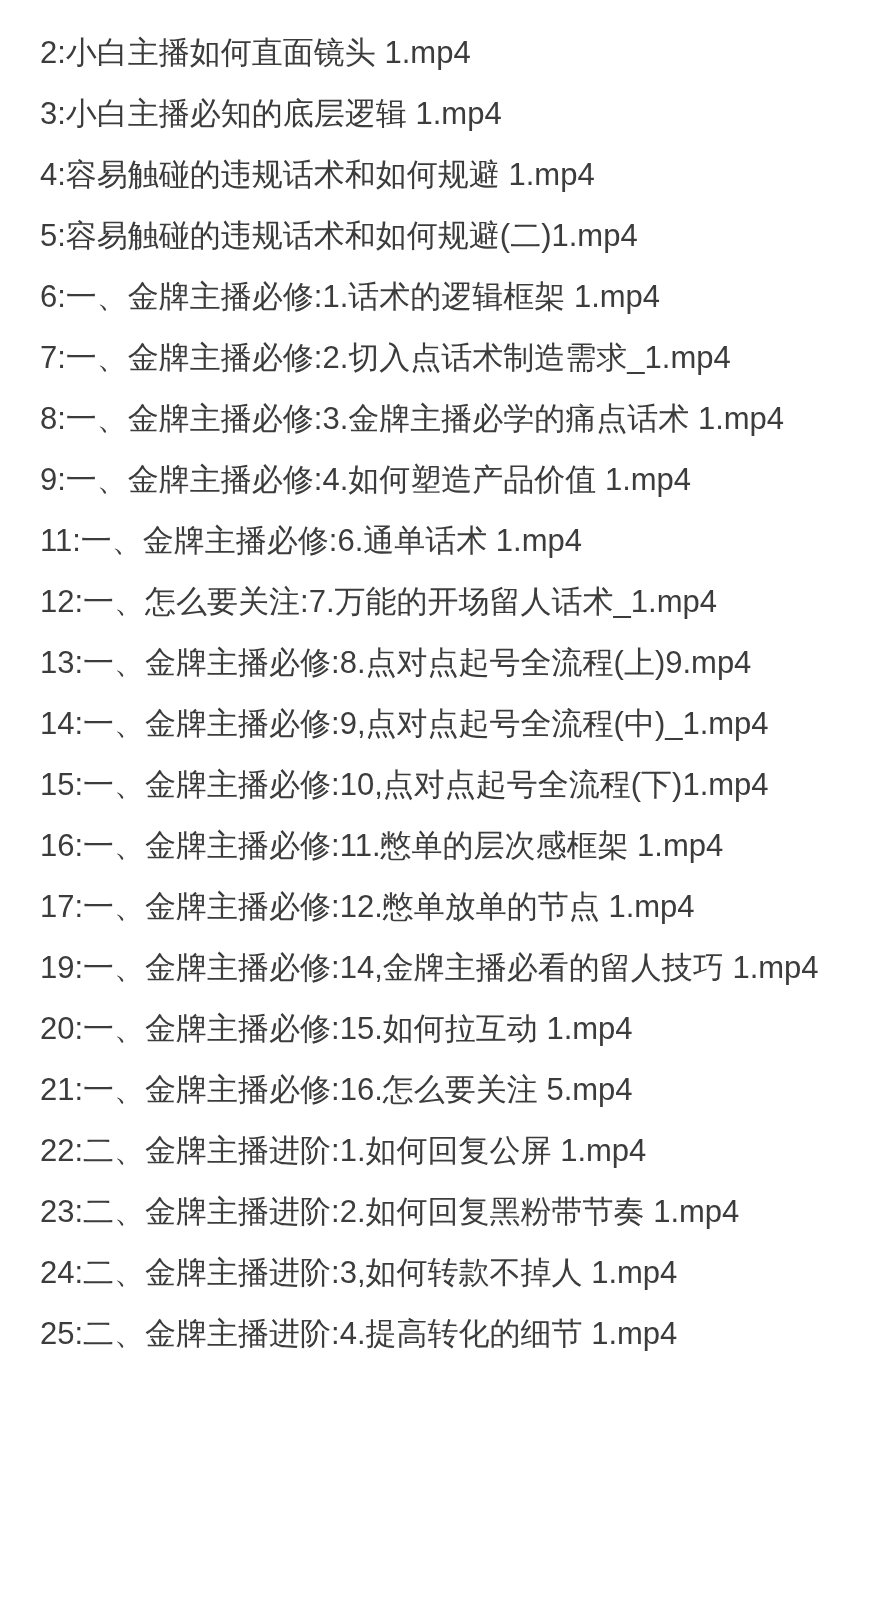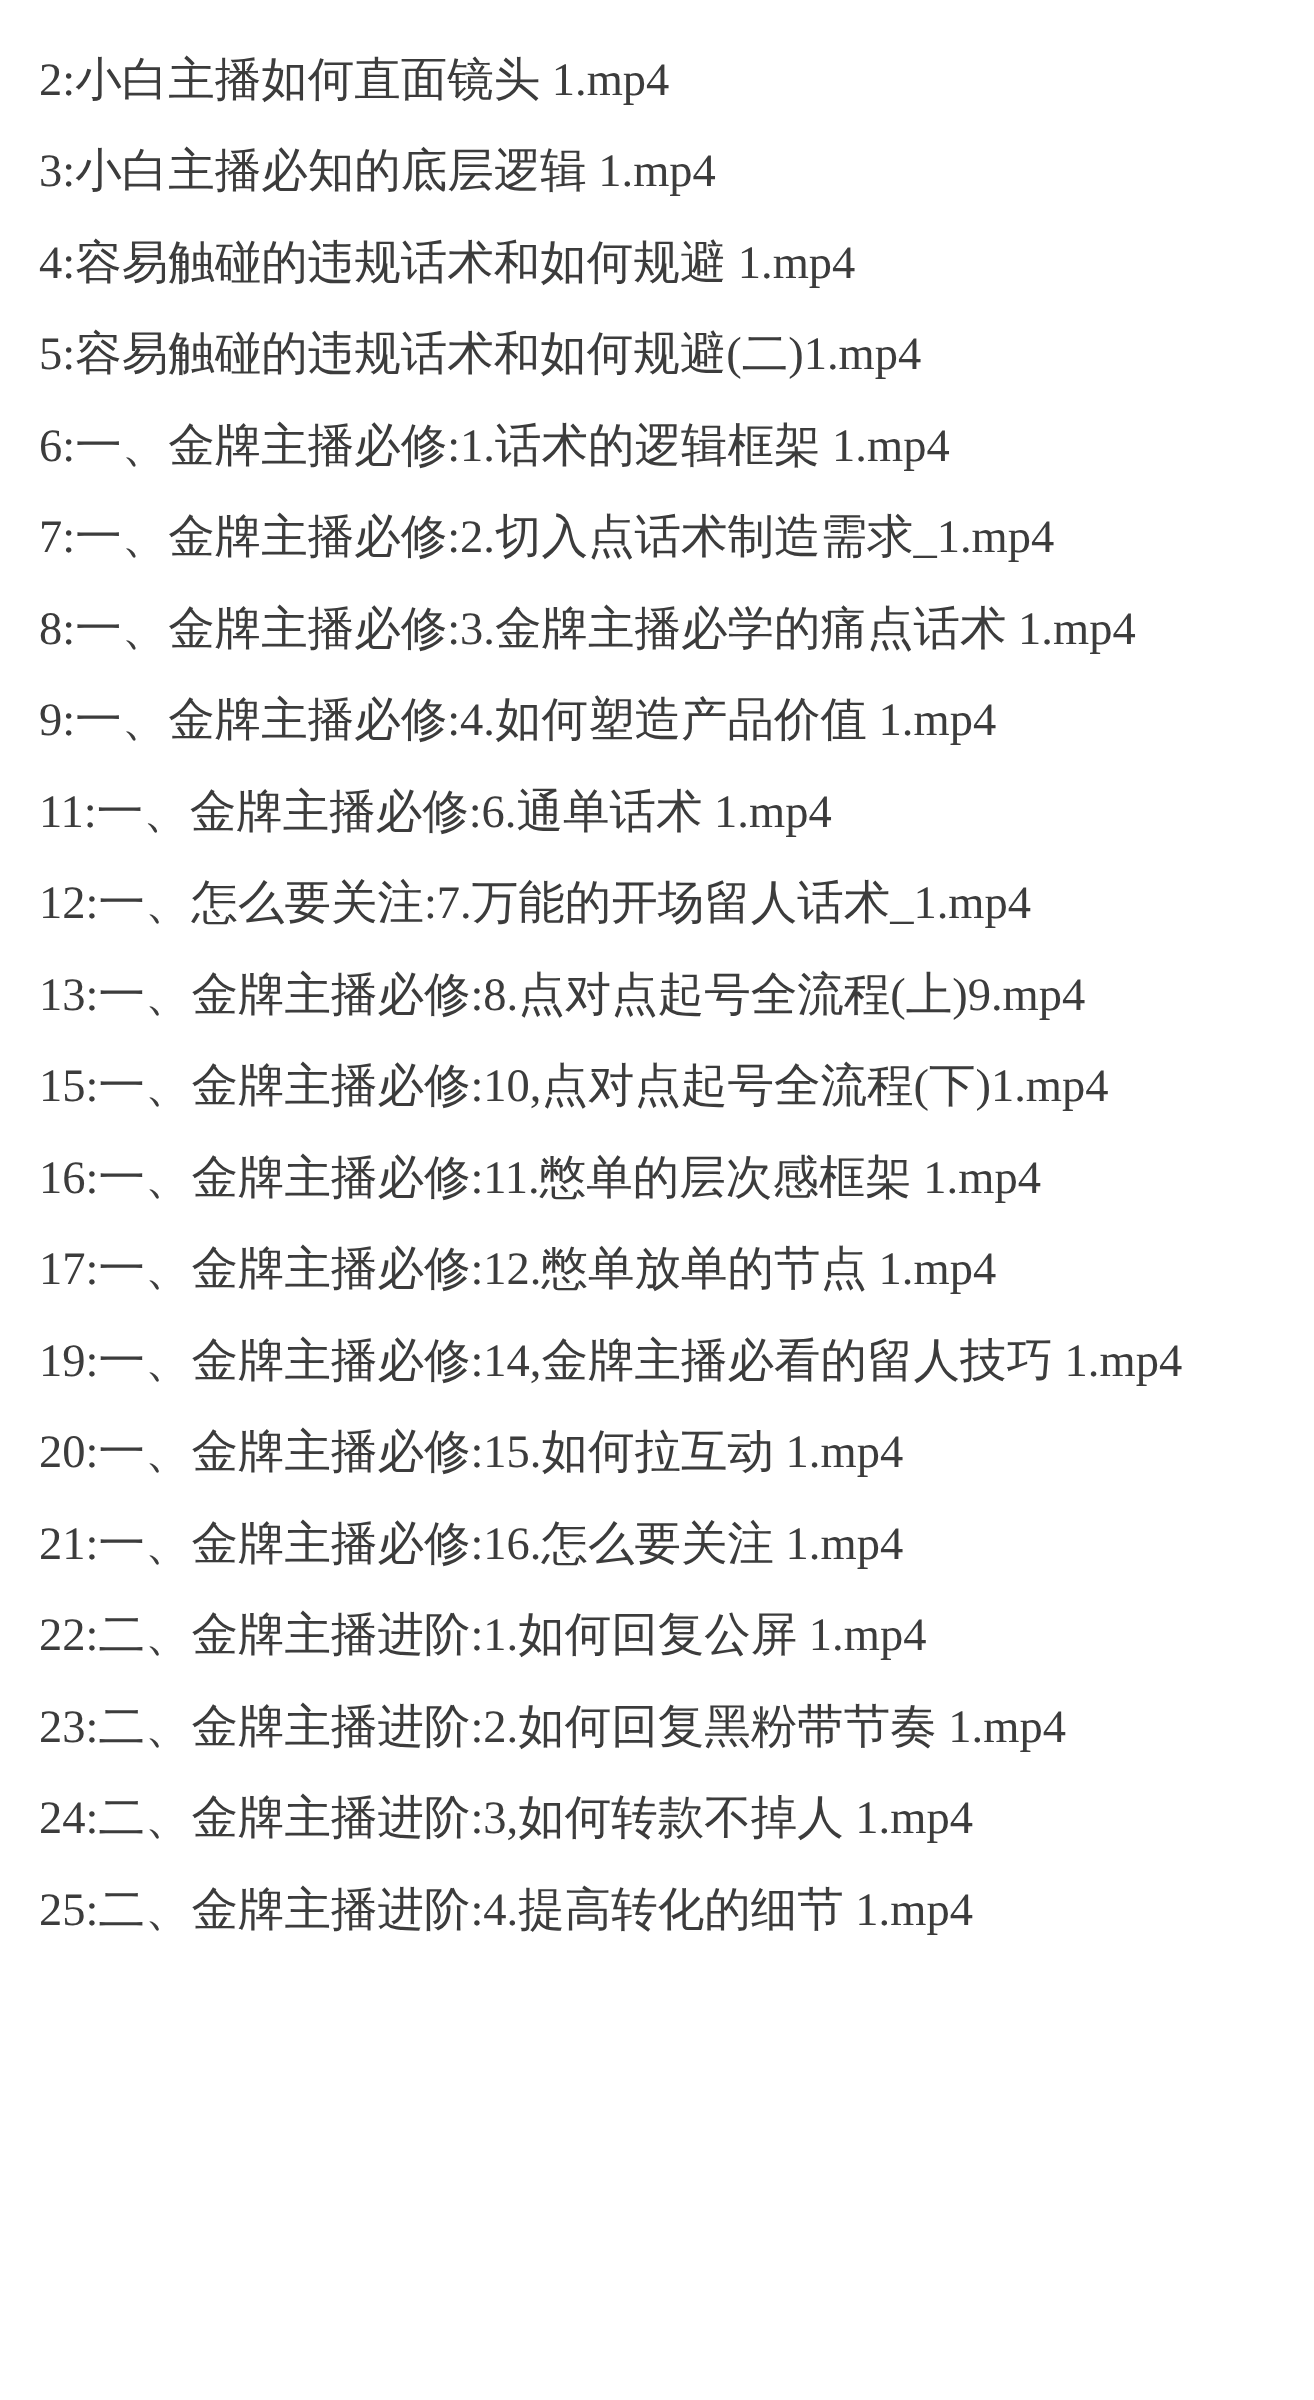--- a/index.html
+++ b/index.html
@@ -11,22 +11,21 @@
     width: 876px;
     height: 1600px;
     background: #ffffff;
     font-family: "Liberation Sans", "DejaVu Sans", sans-serif;
     overflow: hidden;
   }
 
   #file-list {
     box-sizing: border-box;
     width: 788px;
-    padding: 22px 26px 0 26px;
-    font-family: Liberation Serif, serif;
+    padding: 22px 26px 0 40px;
   }
 
   .file-entry {
     display: block;
     width: 790px;
     color: #3c3c3c;
     font-size: 31px;
     line-height: 61px;
     font-weight: 400;
     letter-spacing: 0px;
@@ -44,23 +43,24 @@
     <div class="file-entry">3:小白主播必知的底层逻辑 1.mp4</div>
     <div class="file-entry">4:容易触碰的违规话术和如何规避 1.mp4</div>
     <div class="file-entry">5:容易触碰的违规话术和如何规避(二)1.mp4</div>
     <div class="file-entry">6:一、金牌主播必修:1.话术的逻辑框架 1.mp4</div>
     <div class="file-entry">7:一、金牌主播必修:2.切入点话术制造需求_1.mp4</div>
     <div class="file-entry">8:一、金牌主播必修:3.金牌主播必学的痛点话术 1.mp4</div>
     <div class="file-entry">9:一、金牌主播必修:4.如何塑造产品价值 1.mp4</div>
     <div class="file-entry">11:一、金牌主播必修:6.通单话术 1.mp4</div>
     <div class="file-entry">12:一、怎么要关注:7.万能的开场留人话术_1.mp4</div>
     <div class="file-entry">13:一、金牌主播必修:8.点对点起号全流程(上)9.mp4</div>
+    <div class="file-entry">14:一、金牌主播必修:9,点对点起号全流程(中)_1.mp4</div>
     <div class="file-entry">15:一、金牌主播必修:10,点对点起号全流程(下)1.mp4</div>
     <div class="file-entry">16:一、金牌主播必修:11.憋单的层次感框架 1.mp4</div>
     <div class="file-entry">17:一、金牌主播必修:12.憋单放单的节点 1.mp4</div>
     <div class="file-entry">19:一、金牌主播必修:14,金牌主播必看的留人技巧 1.mp4</div>
     <div class="file-entry">20:一、金牌主播必修:15.如何拉互动 1.mp4</div>
-    <div class="file-entry">21:一、金牌主播必修:16.怎么要关注 1.mp4</div>
+    <div class="file-entry">21:一、金牌主播必修:16.怎么要关注 5.mp4</div>
     <div class="file-entry">22:二、金牌主播进阶:1.如何回复公屏 1.mp4</div>
     <div class="file-entry">23:二、金牌主播进阶:2.如何回复黑粉带节奏 1.mp4</div>
     <div class="file-entry">24:二、金牌主播进阶:3,如何转款不掉人 1.mp4</div>
     <div class="file-entry">25:二、金牌主播进阶:4.提高转化的细节 1.mp4</div>
   </div>
 
 </body></html>

